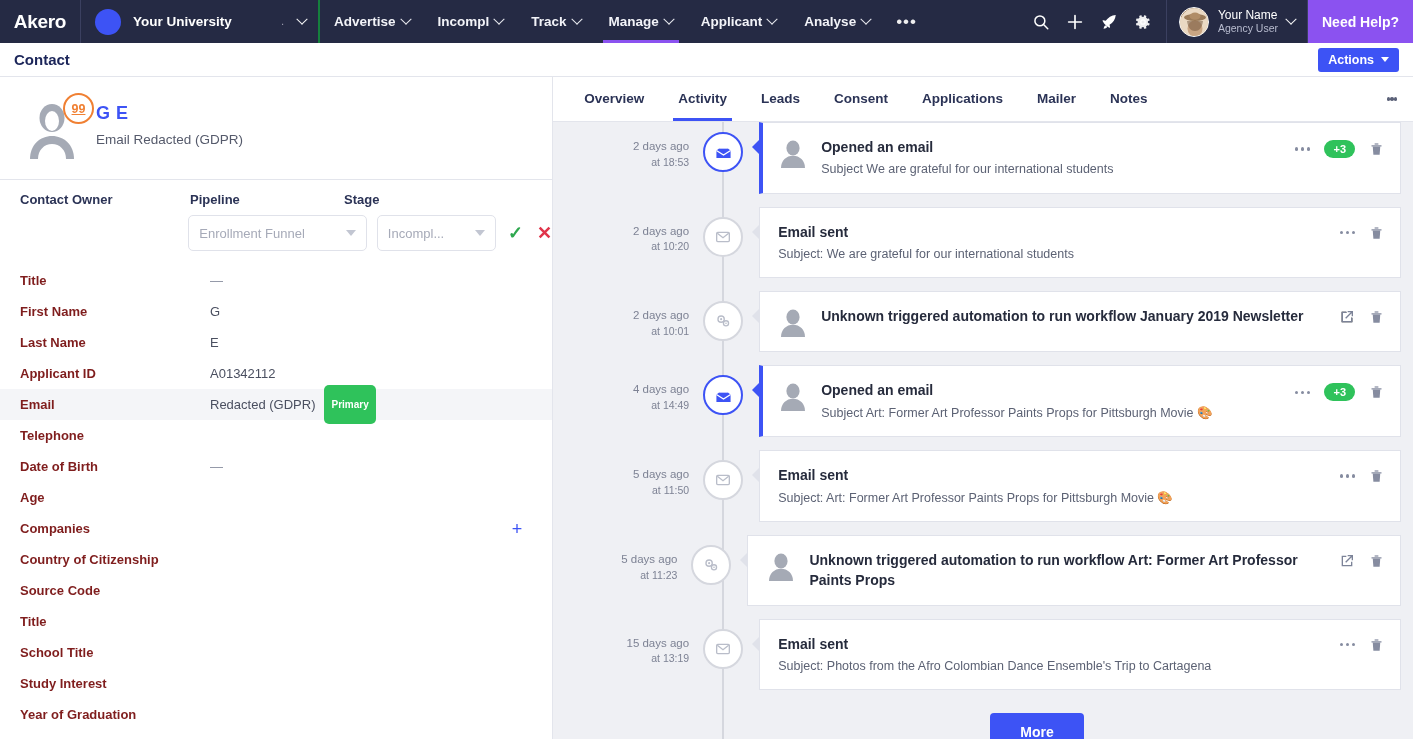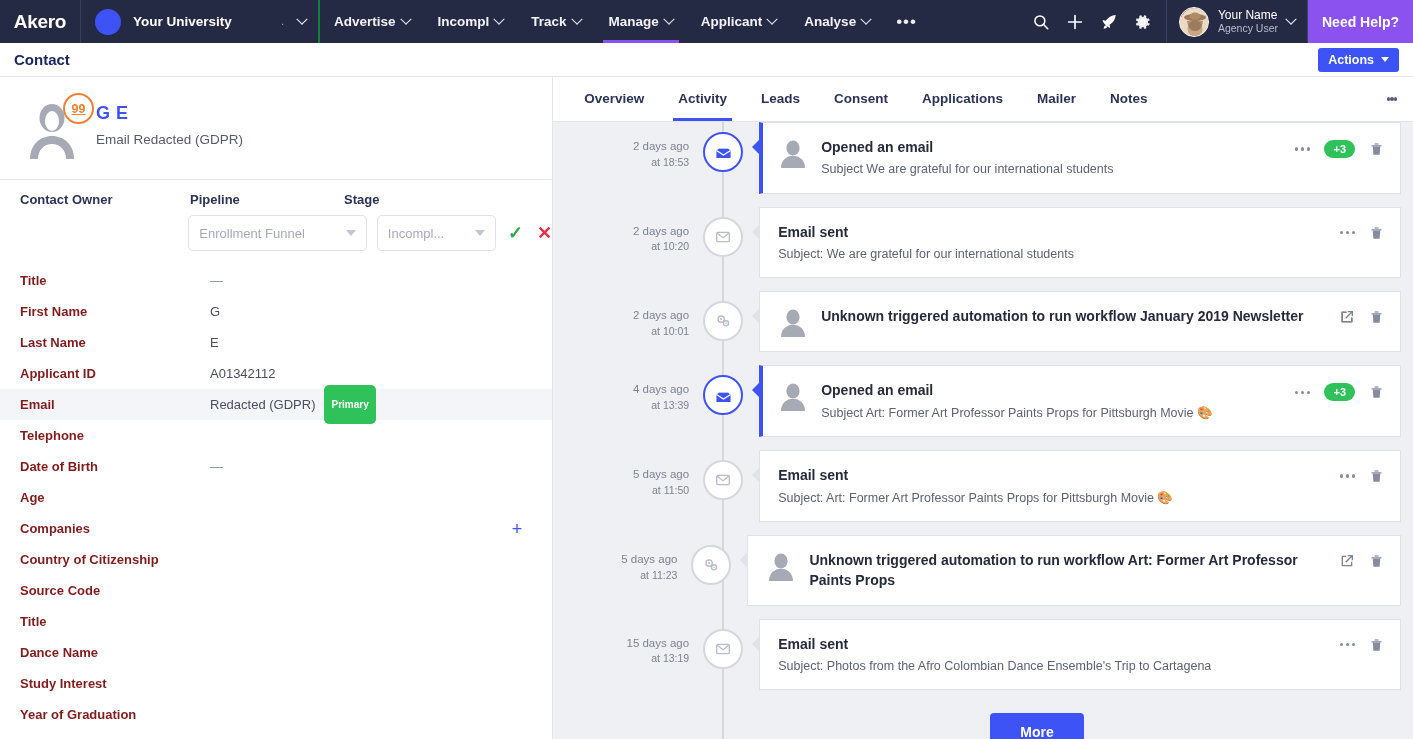--- a/index.html
+++ b/index.html
@@ -446,21 +446,21 @@
       </div>
       <div class="field-row">
         <div class="field-label">Source Code</div>
         <div class="field-value"></div>
       </div>
       <div class="field-row">
         <div class="field-label">Title</div>
         <div class="field-value"></div>
       </div>
       <div class="field-row">
-        <div class="field-label">Dance Name</div>
+        <div class="field-label">School Title</div>
         <div class="field-value"></div>
       </div>
       <div class="field-row">
         <div class="field-label">Study Interest</div>
         <div class="field-value"></div>
       </div>
       <div class="field-row">
         <div class="field-label">Year of Graduation</div>
         <div class="field-value"></div>
       </div>
@@ -587,21 +587,21 @@
                   <path d="M9 3h6v2H9z" fill="#868ca0"></path>
                 <path d="M6 8h12l-1 13H7z" fill="#868ca0"></path>
               </svg>
             </div>
           </div>
         </div>
 
         <div class="evt">
           <div class="evt-time">
             <div>4 days ago</div>
-            <div class="t2">at 13:39</div>
+            <div class="t2">at 14:49</div>
           </div>
           <div class="evt-dot hl">
             <svg width="17" height="17" viewBox="0 0 24 24">
               <path d="M2 10.5 12 3l10 7.5V21H2z" fill="#3d53f5"></path>
               <path d="M2 10.5 12 17l10-6.5" fill="none" stroke="#fff" stroke-width="1.8"></path>
               <path d="M6 8V2.2h12V8" fill="#fff"></path>
             </svg>
           </div>
           <div class="evt-card hl">
             <svg class="mini-av" viewBox="0 0 30 30">

